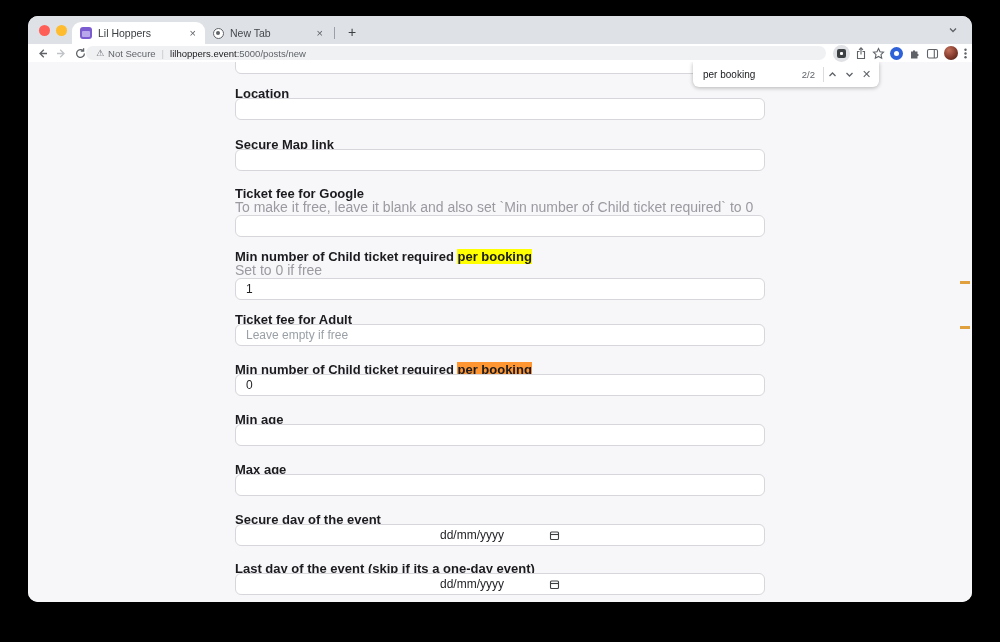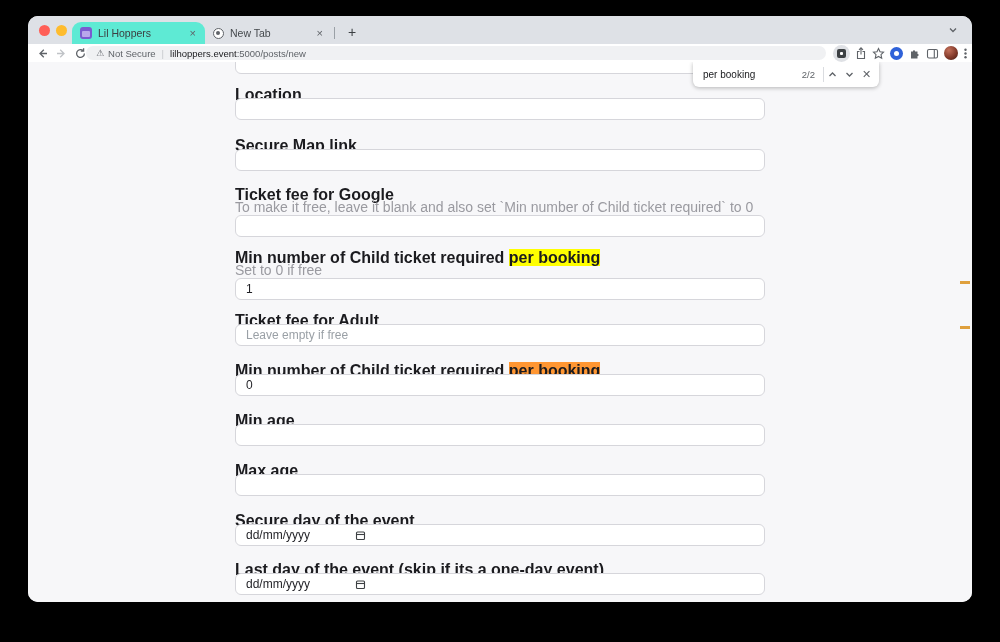--- a/index.html
+++ b/index.html
@@ -10,21 +10,21 @@
             box-shadow:0 10px 30px rgba(0,0,0,.65); }
 
   
   .tabstrip { position:relative; height:28px; background:#dee1e6; }
   .traffic { position:absolute; top:9px; width:11px; height:11px; border-radius:50%; }
   .t-red   { left:11px;  background:#ff5f57; }
   .t-yellow{ left:28px;  background:#febc2e; }
   .t-green { left:45px;  background:#28c840; }
 
   .tab { position:absolute; top:6px; height:22px; display:flex; align-items:center; font-size:10.5px; color:#3c4043; }
-  .tab-active { left:44px; width:133px; background:#5eead4; border-radius:9px 9px 0 0; padding:4px 8px; }
+  .tab-active { left:44px; width:133px; background:#ffffff; border-radius:9px 9px 0 0; padding:4px 8px; }
   .tab-inactive { left:177px; width:127px; padding:0 8px; color:#45494d; }
   .favicon-purple { width:12px; height:12px; border-radius:3px; background:var(--favicon_purple,#7a5bd0); position:relative; flex:0 0 12px; }
   .favicon-purple::after{ content:""; position:absolute; left:2px; top:4px; width:8px; height:6px; border-radius:1px; background:#b9a7ec; }
   .favicon-globe { width:11px; height:11px; border-radius:50%; border:1.5px solid #5f6368; position:relative; flex:0 0 11px; background:#fff; }
   .favicon-globe::after{ content:""; position:absolute; left:2px; top:2px; width:4px; height:4px; border-radius:50%; background:#5f6368; }
   .tab-title { margin-left:6px; flex:1; white-space:nowrap; overflow:hidden; }
   .tab-close { font-size:11px; color:#5f6368; padding:0 1px; }
   .tab-divider { position:absolute; left:306px; top:11px; width:1px; height:12px; background:#9aa0a6; }
   .newtab-btn { position:absolute; left:313px; top:6px; width:22px; height:22px; text-align:center; line-height:21px; font-size:14px; color:#3c4043; }
   .tabsearch { position:absolute; right:14px; top:9px; }
@@ -50,32 +50,32 @@
   .page { position:relative; height:540px; background:#f7f7f9; overflow:hidden; }
   .content { position:absolute; left:207px; width:530px; top:0; height:100%; }
 
   .finput { position:absolute; left:0; width:530px; height:22px; border:1px solid #d6d6db; border-radius:6px;
             background:#fff; font-size:12px; color:#1f1f24; padding:0 10px; font-family:inherit; outline:none; }
   .finput::placeholder { color:#9aa0a6; }
   .partial-input { position:absolute; left:0; top:-10px; width:530px; height:22px; border:1px solid #d6d6db;
                    border-radius:6px; background:#fff; }
 
   .fgroup { position:absolute; left:0; width:530px; }
-  .flabel { position:absolute; top:0; font-size:16px; font-weight:600; color:#1b1b1f; white-space:nowrap; }
+  .flabel { position:absolute; top:0; font-size:13px; font-weight:600; color:#1b1b1f; white-space:nowrap; }
   .fhelper { position:absolute; top:13px; font-size:14px; color:#9a9aa0; white-space:nowrap; }
   .fgroup .finput { top:12px; }
   .fgroup.has-helper .finput { top:29px; }
   mark.hl-yellow { background:var(--highlight_yellow,#ffff00); color:#1b1b1f; }
   mark.hl-orange { background:var(--highlight_active_orange,#ff9632); color:#1b1b1f; }
 
   .f0 { top:24px; }  .f1 { top:75px; }  .f2 { top:124px; } .f3 { top:187px; }
   .f4 { top:250px; } .f5 { top:300px; } .f6 { top:350px; } .f7 { top:400px; }
   .f8 { top:450px; } .f9 { top:499px; }
 
-  .date-input { display:flex; align-items:center; justify-content:flex-start;gap:45px; }
+  .date-input { display:flex; align-items:center; justify-content:center;gap:45px; }
   .dateval { font-size:12px; color:#1f1f24; }
 
   
   .findbar { position:absolute; left:665px; top:0; width:186px; height:25px; background:#fff;
              border-radius:0 0 6px 6px; box-shadow:0 1px 4px rgba(0,0,0,.28); display:flex; align-items:center; z-index:5; }
   .find-query { font-size:10px; color:#202124; margin-left:10px; flex:1; }
   .find-count { font-size:9.5px; color:#5f6368; margin-right:8px; }
   .find-divider { width:1px; height:15px; background:#dadce0; }
   .findbtn { width:17px; display:flex; align-items:center; justify-content:center; }
   .find-close { font-size:11px; color:#5f6368; margin-right:4px; }

